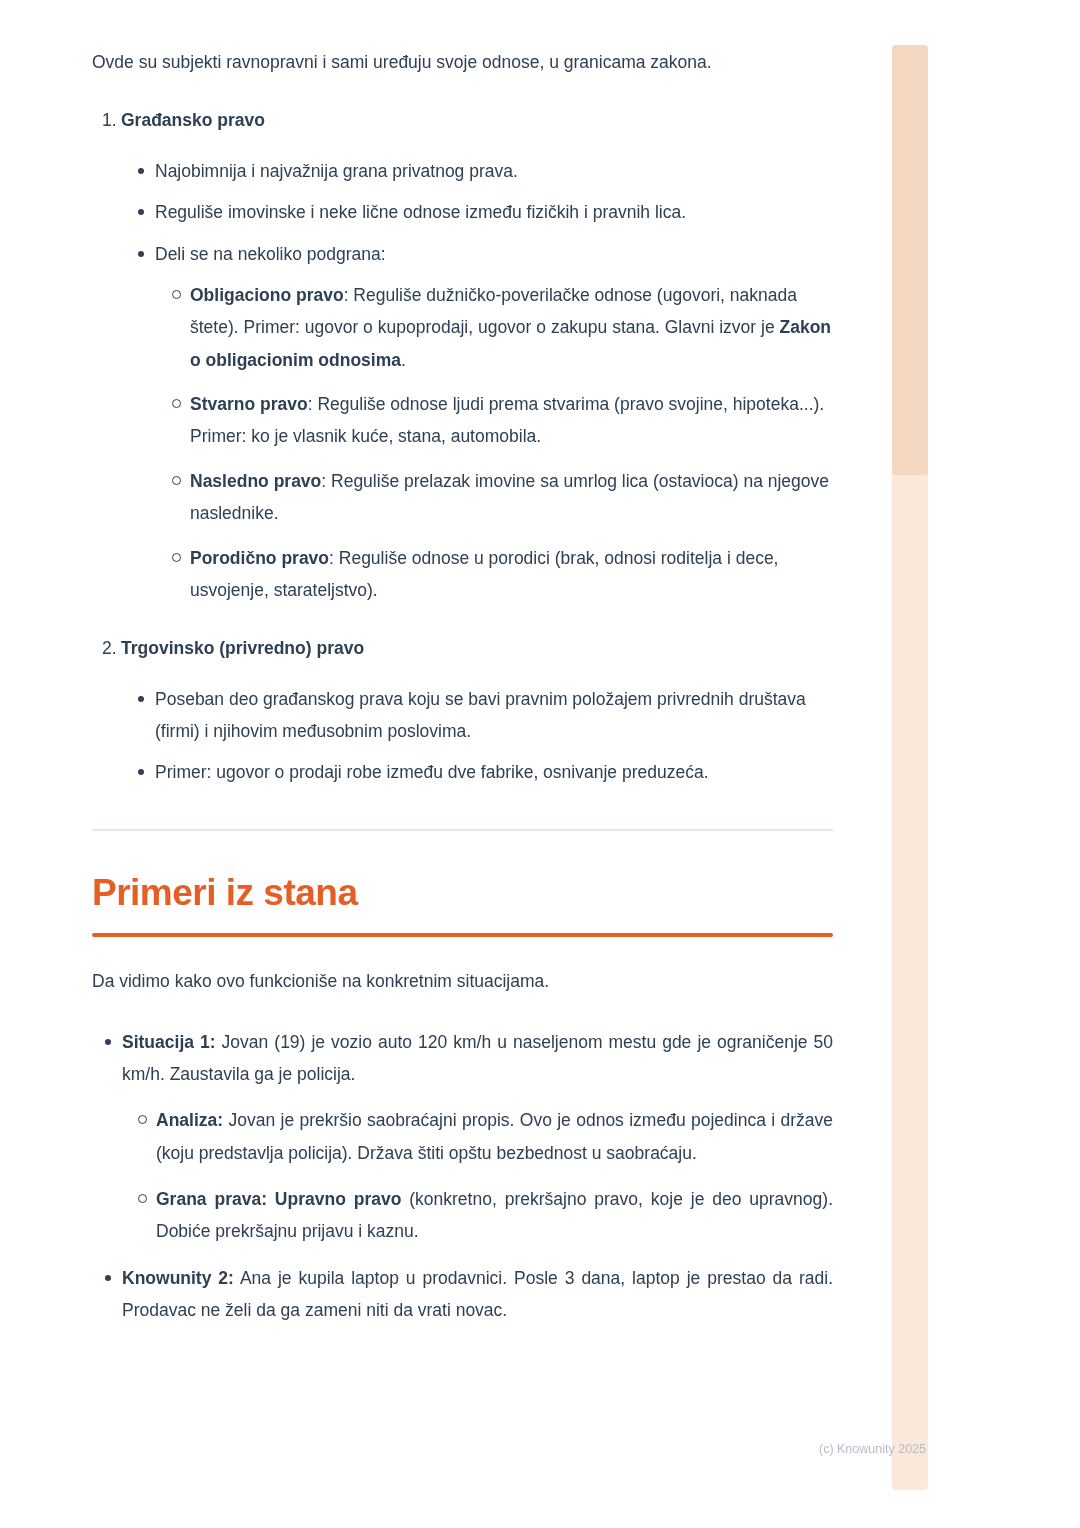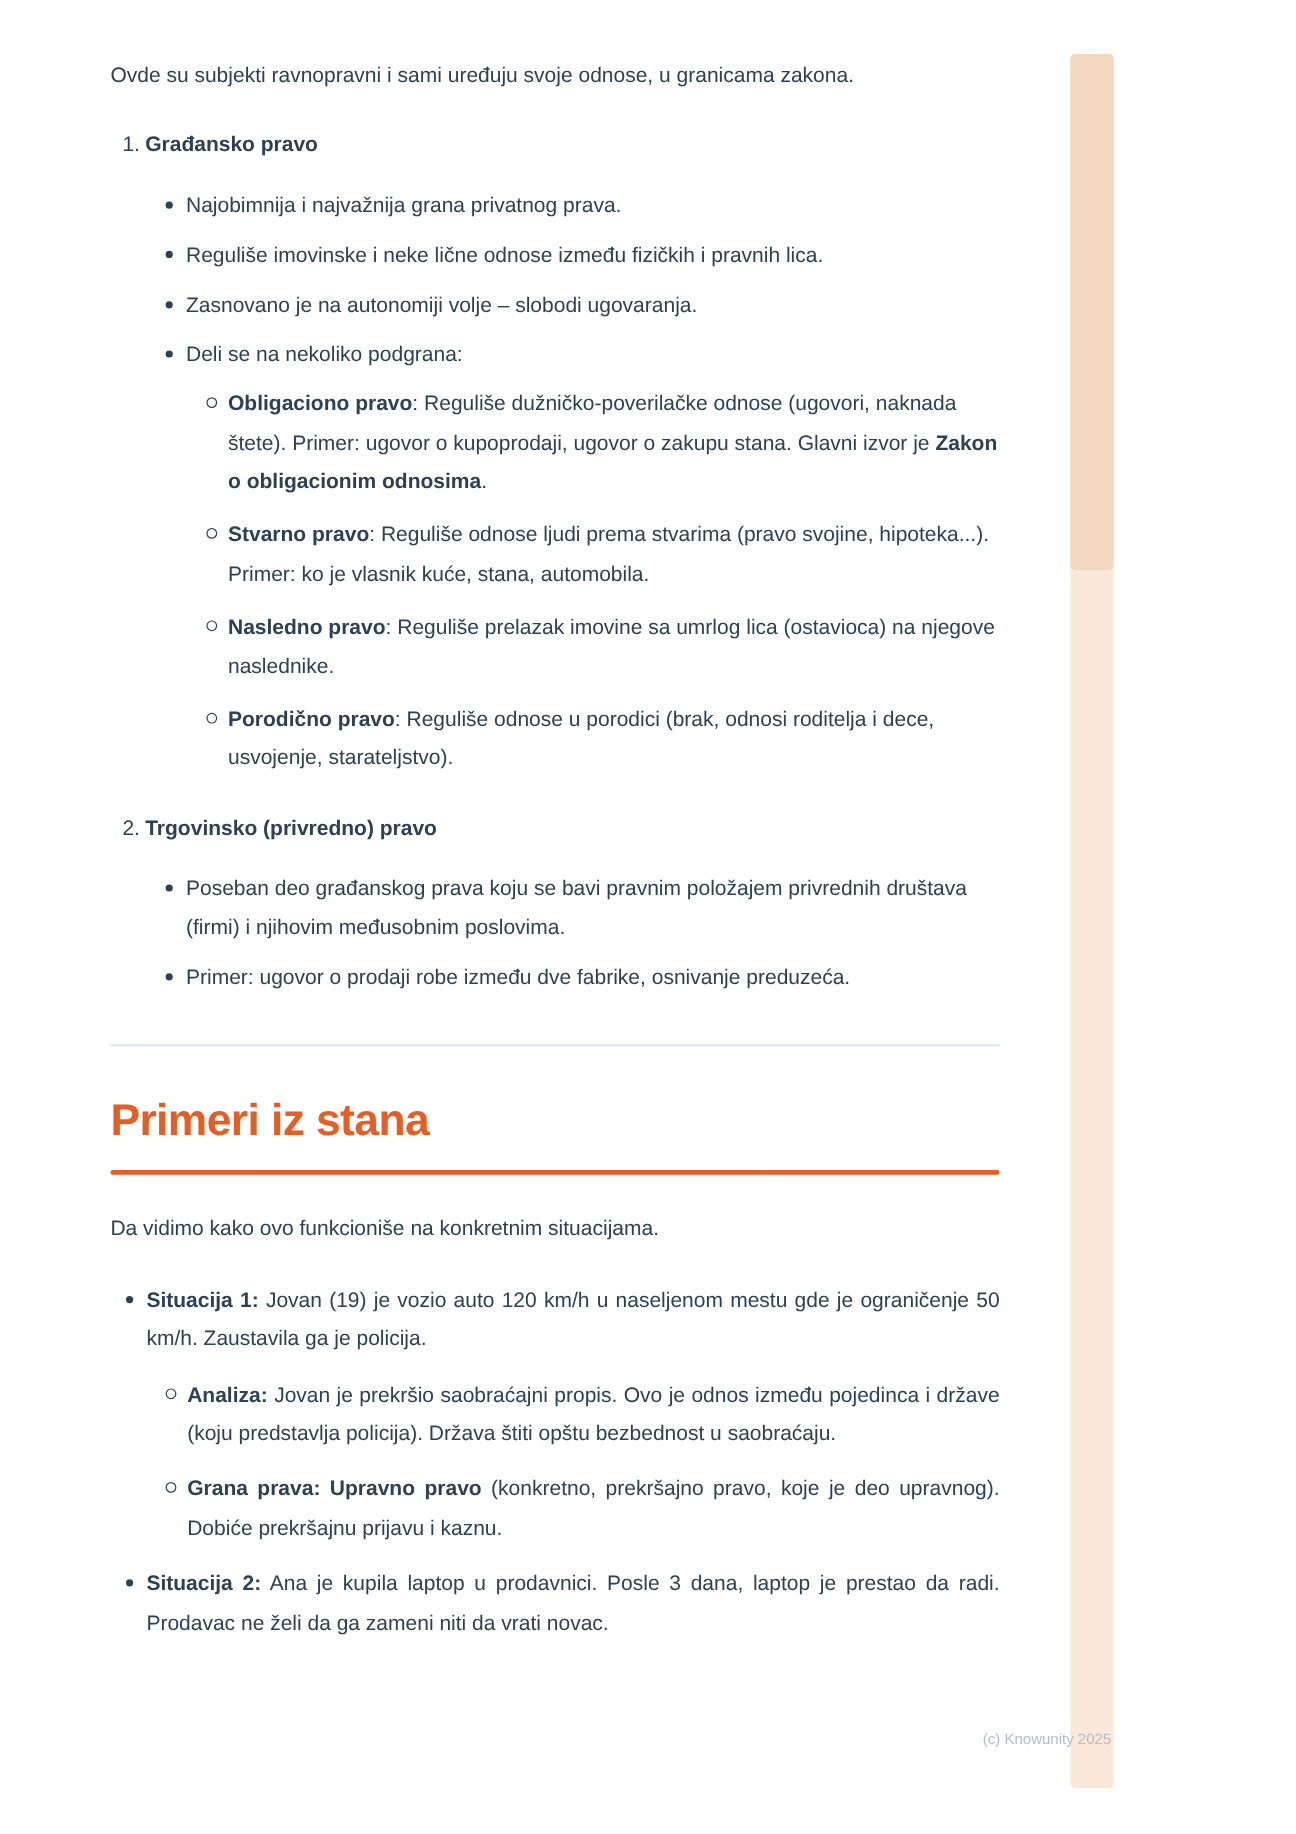--- a/index.html
+++ b/index.html
@@ -118,26 +118,20 @@
     <div class="li l1">
       <span class="marker">
           <span class="dot"></span>
         </span>
       <span class="ct">Reguliše imovinske i neke lične odnose između fizičkih i pravnih lica.</span>
     </div>
     <div class="li l1">
       <span class="marker">
           <span class="dot"></span>
         </span>
-      <span class="ct">Zasnovano je na autonomiji volje – slobodi ugovaranja.</span>
-    </div>
-    <div class="li l1">
-      <span class="marker">
-          <span class="dot"></span>
-        </span>
       <span class="ct">Deli se na nekoliko podgrana:</span>
     </div>
 
     <div class="subgroup">
       <div class="li l2">
         <span class="marker">
             <span class="circle"></span>
           </span>
         <span class="ct"><span class="b">Obligaciono pravo</span><span>: Reguliše dužničko-poverilačke odnose (ugovori, naknada štete). </span><span class="i">Primer: ugovor o kupoprodaji, ugovor o zakupu stana.</span><span> Glavni izvor je </span><span class="b">Zakon o obligacionim odnosima</span><span>.</span></span>
       </div>
@@ -205,20 +199,20 @@
             <span class="circle"></span>
           </span>
         <span class="ct justify"><span class="b">Grana prava: Upravno pravo</span><span> (konkretno, prekršajno pravo, koje je deo upravnog). Dobiće prekršajnu prijavu i kaznu.</span></span>
       </div>
     </div>
 
     <div class="li s1">
       <span class="marker">
           <span class="dot"></span>
         </span>
-      <span class="ct justify"><span class="b">Situacija 2:</span><span> Ana je kupila laptop u prodavnici. Posle 3 dana, laptop je prestao da radi. Prodavac ne želi da ga zameni niti da vrati novac.</span></span>
+      <span class="ct justify"><span class="b">Knowunity 2:</span><span> Ana je kupila laptop u prodavnici. Posle 3 dana, laptop je prestao da radi. Prodavac ne želi da ga zameni niti da vrati novac.</span></span>
     </div>
 
   </div>
 
   <div class="footer">(c) Knowunity 2025</div>
 
 </div>
 
 </body></html>

